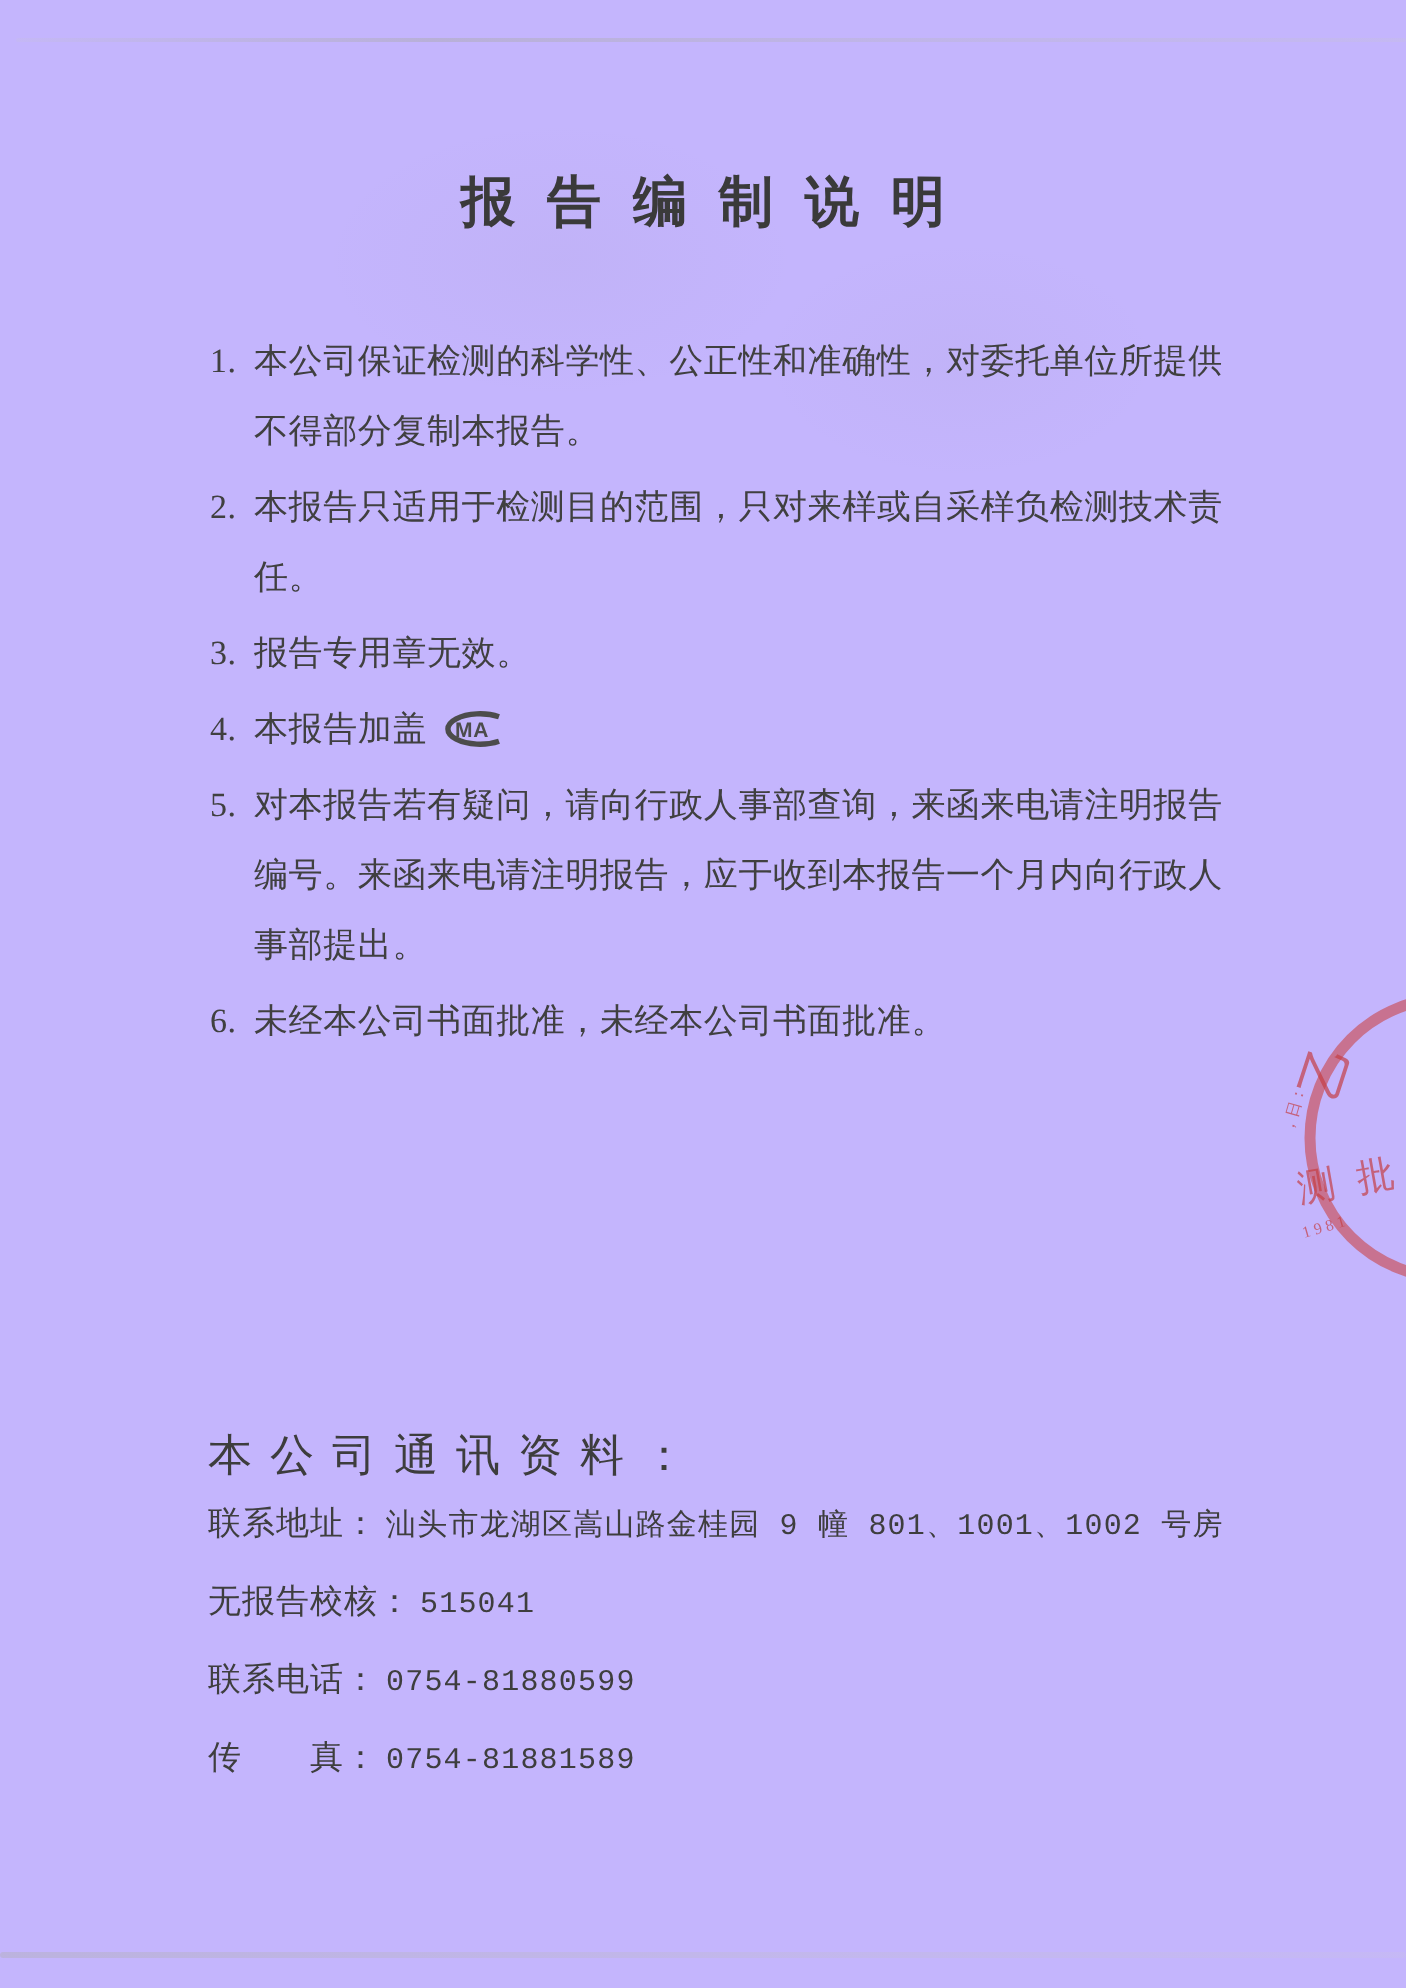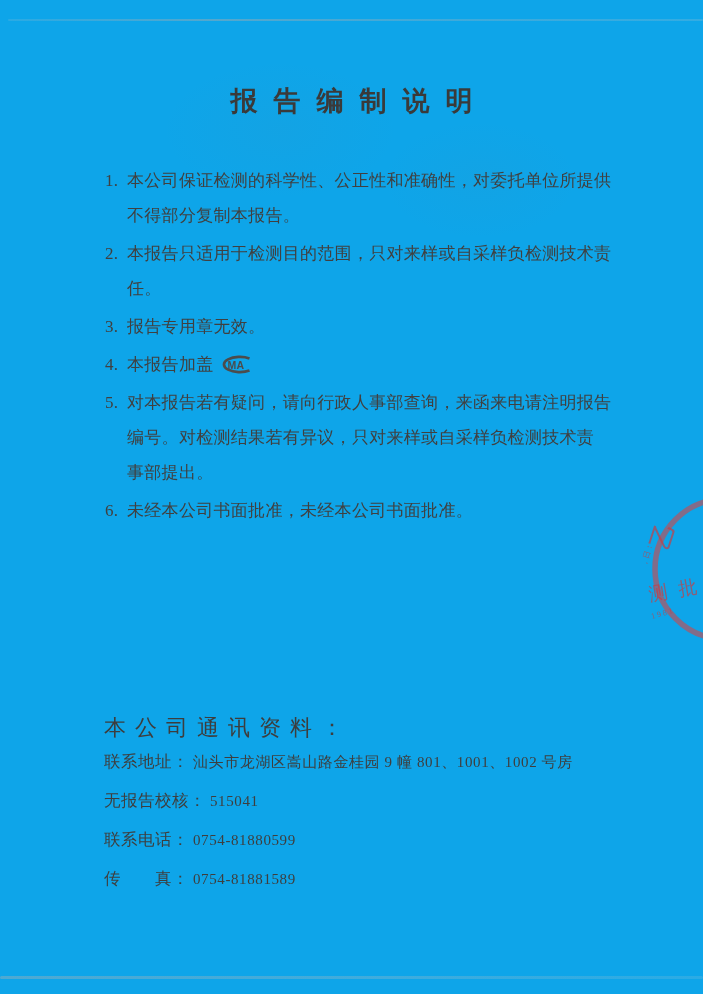--- a/index.html
+++ b/index.html
@@ -4,21 +4,21 @@
 <style>
   html, body {
     margin: 0;
     padding: 0;
     background: #ffffff;
   }
   .page {
     position: relative;
     width: 703px;
     height: 994px;
-    background: #0ea5e9;
+    background: #c4b5fd;
     overflow: hidden;
     font-family: "Liberation Serif", "DejaVu Serif", serif;
     color: #404040;
   }
   
   .scan-line-top {
     position: absolute;
     top: 19px; left: 8px; right: 0;
     height: 2px;
     background: linear-gradient(to right, rgba(200,200,200,0.15), rgba(170,170,170,0.45) 30%, rgba(180,180,180,0.3) 60%, rgba(200,200,200,0.2));
@@ -92,20 +92,21 @@
   }
   .contact-rows {
     position: absolute;
     left: 104px; top: 751px;
     width: 480px;
   }
   .contact-row {
     height: 20px;
     margin-bottom: 19px;
     white-space: nowrap;
+    font-family: Liberation Mono, monospace;
   }
   .contact-label {
     font-size: 16.5px;
     color: #3e3e3e;
     letter-spacing: 0.5px;
   }
   .contact-value {
     font-size: 15px;
     color: #3e3e3e;
     margin-left: 4px;
@@ -154,21 +155,21 @@
         <span>本报告加盖</span><svg class="cma-mark" width="36" height="19" viewBox="0 0 36 19">
           <path d="M 31.5 3.4 A 16 7.6 0 1 0 31.5 15.6" fill="none" stroke="#4c4c4c" stroke-width="2.7"></path>
           <text x="18" y="13.6" text-anchor="middle" font-size="10.5" font-weight="bold" font-family="Liberation Sans, DejaVu Sans, sans-serif" fill="#4c4c4c">MA</text>
         </svg>
       </div>
     </div>
 
     <div class="notice-item">
       <span class="notice-num">5.</span>
       <div class="notice-line">对本报告若有疑问，请向行政人事部查询，来函来电请注明报告</div>
-      <div class="notice-line">编号。对检测结果若有异议，只对来样或自采样负检测技术责</div>
+      <div class="notice-line">编号。来函来电请注明报告，应于收到本报告一个月内向行政人</div>
       <div class="notice-line">事部提出。</div>
     </div>
 
     <div class="notice-item">
       <span class="notice-num">6.</span>
       <div class="notice-line">未经本公司书面批准，未经本公司书面批准。</div>
     </div>
 
   </div>
 

